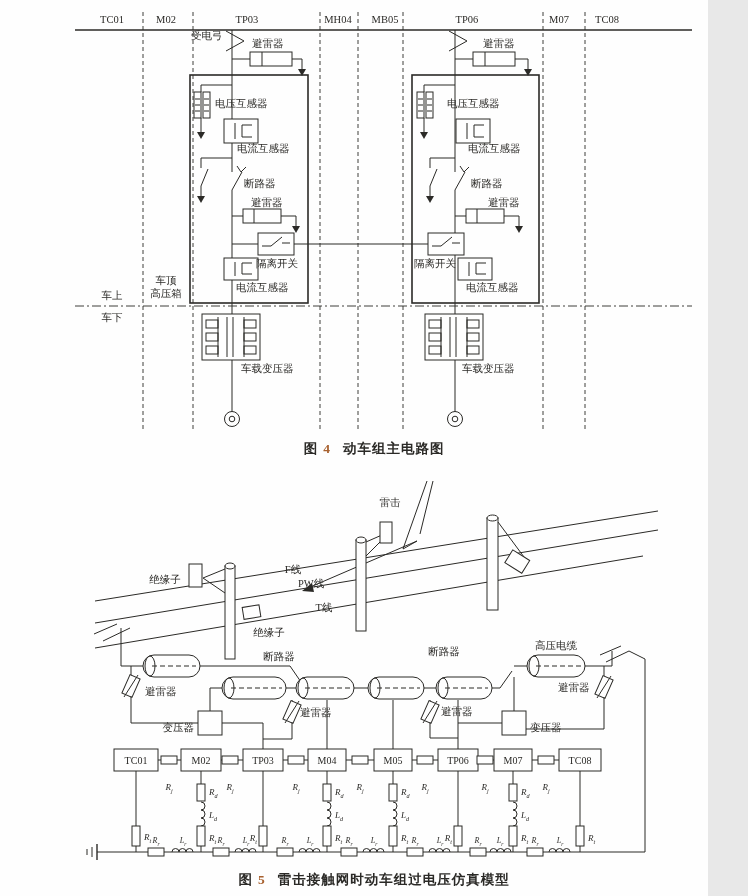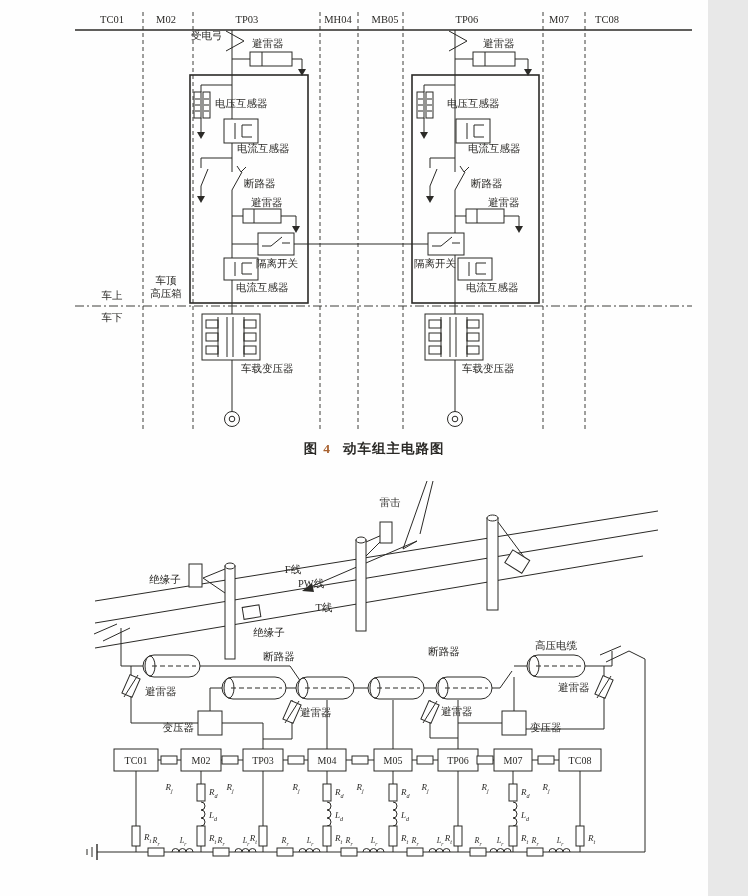--- a/index.html
+++ b/index.html
@@ -430,14 +430,17 @@
     <text class="prs" text-anchor="middle" x="374" y="843">L<tspan dy="2.5" font-size="68%">r</tspan></text>
     <text class="prs" text-anchor="middle" x="415" y="843">R<tspan dy="2.5" font-size="68%">r</tspan></text>
     <text class="prs" text-anchor="middle" x="440" y="843">L<tspan dy="2.5" font-size="68%">r</tspan></text>
     <text class="prs" text-anchor="middle" x="478" y="843">R<tspan dy="2.5" font-size="68%">r</tspan></text>
     <text class="prs" text-anchor="middle" x="500" y="843">L<tspan dy="2.5" font-size="68%">r</tspan></text>
     <text class="prs" text-anchor="middle" x="535" y="843">R<tspan dy="2.5" font-size="68%">r</tspan></text>
     <text class="prs" text-anchor="middle" x="560" y="843">L<tspan dy="2.5" font-size="68%">r</tspan></text>
   </g>
 </svg>
 
-
+<div class="cap" style="top:871px">
+  <span>图</span><span class="num">5</span><span>雷击接触网时动车组过电压仿真模型</span>
 </div>
 
+</div>
+
 </body></html>

